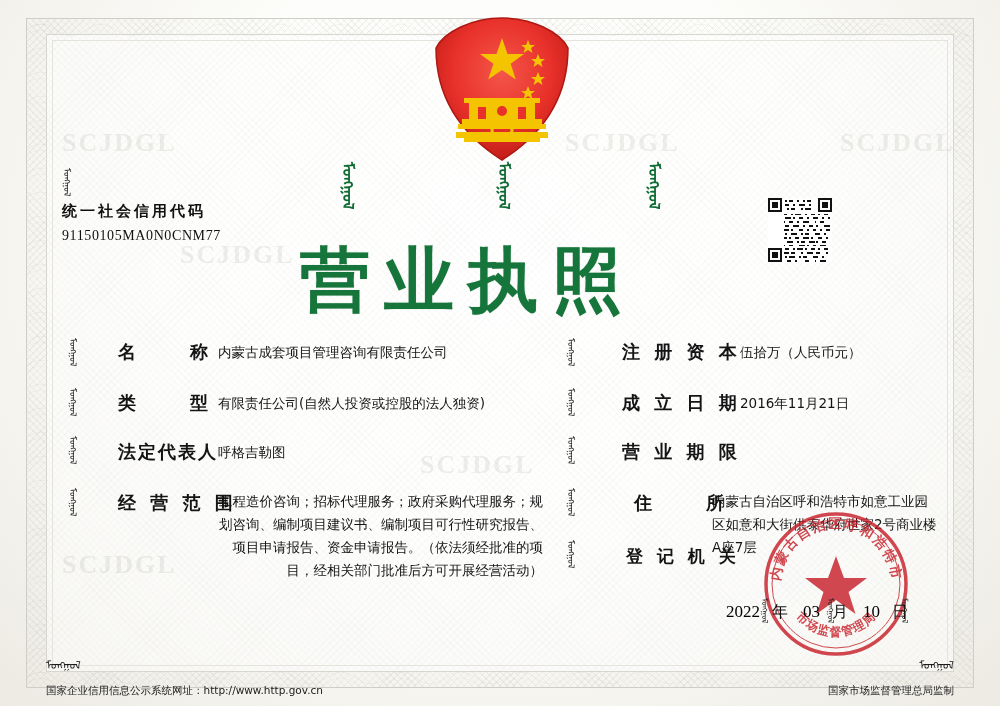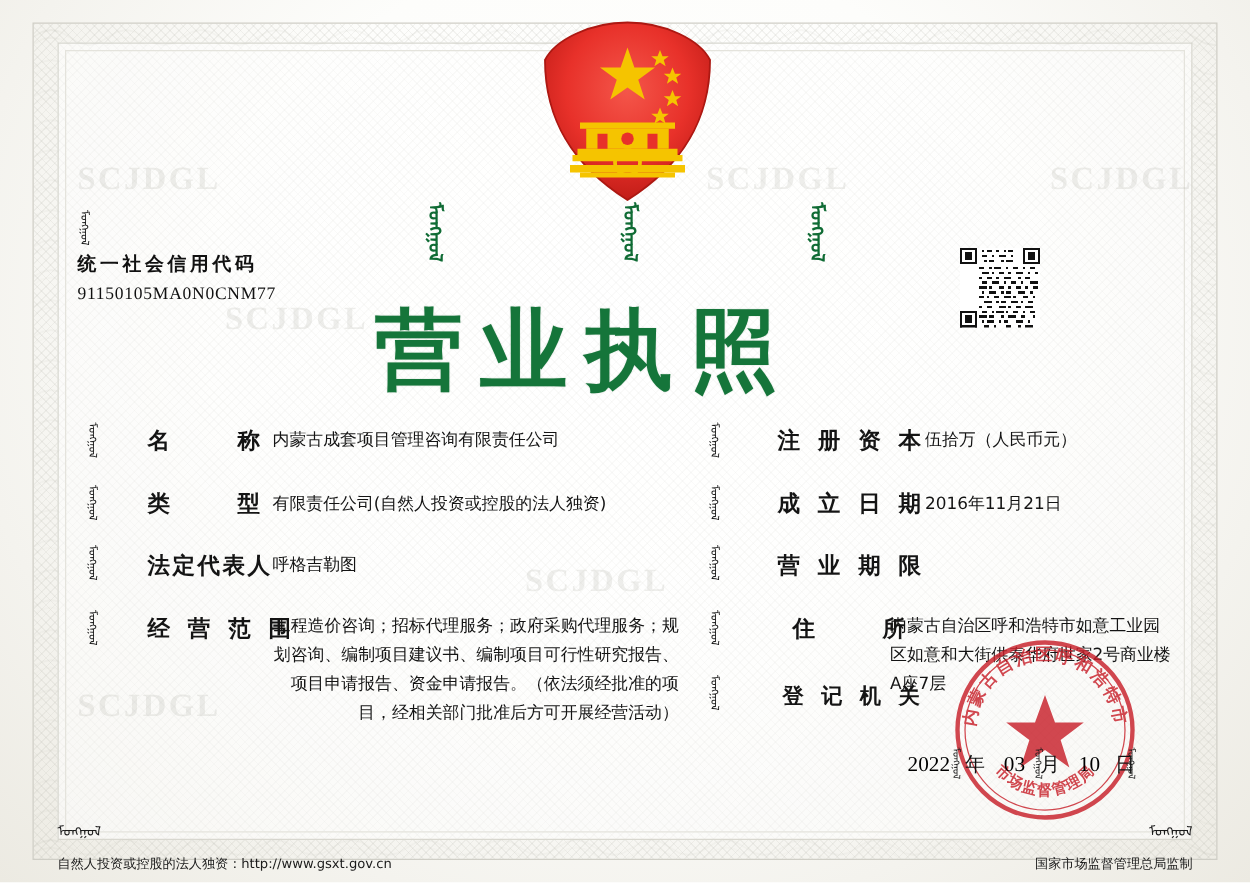--- a/index.html
+++ b/index.html
@@ -397,18 +397,18 @@
     <span class="date-line" style="margin:0 10px 0 8px;">月</span>
     <span class="date-num">10</span>
     <span class="date-line" style="margin:0 0 0 8px;">日</span>
   </div>
 
   <div class="mong" style="position:absolute;left:760px;top:598px;height:18px;font-size:8px;">ᠮᠣᠩᠭᠣᠯ</div>
   <div class="mong" style="position:absolute;left:826px;top:598px;height:18px;font-size:8px;">ᠮᠣᠩᠭᠣᠯ</div>
   <div class="mong" style="position:absolute;left:900px;top:598px;height:18px;font-size:8px;">ᠮᠣᠩᠭᠣᠯ</div>
 
   <div class="mong" style="position:absolute;left:46px;top:660px;height:24px;writing-mode:horizontal-tb;font-size:11px;letter-spacing:1px;">ᠮᠣᠩᠭᠣᠯ</div>
-  <div class="footer-text" style="position:absolute;left:46px;top:684px;">自然人投资或控股的法人独资：http://www.gsxt.gov.cn</div>
+  <div class="footer-text" style="position:absolute;left:46px;top:684px;">国家企业信用信息公示系统网址：http://www.http.gov.cn</div>
 
   <div class="mong" style="position:absolute;right:46px;top:660px;height:24px;writing-mode:horizontal-tb;font-size:11px;letter-spacing:1px;text-align:right;">ᠮᠣᠩᠭᠣᠯ</div>
   <div class="footer-text" style="position:absolute;right:46px;top:684px;">国家市场监督管理总局监制</div>
 
 </div>
 
 </body></html>

